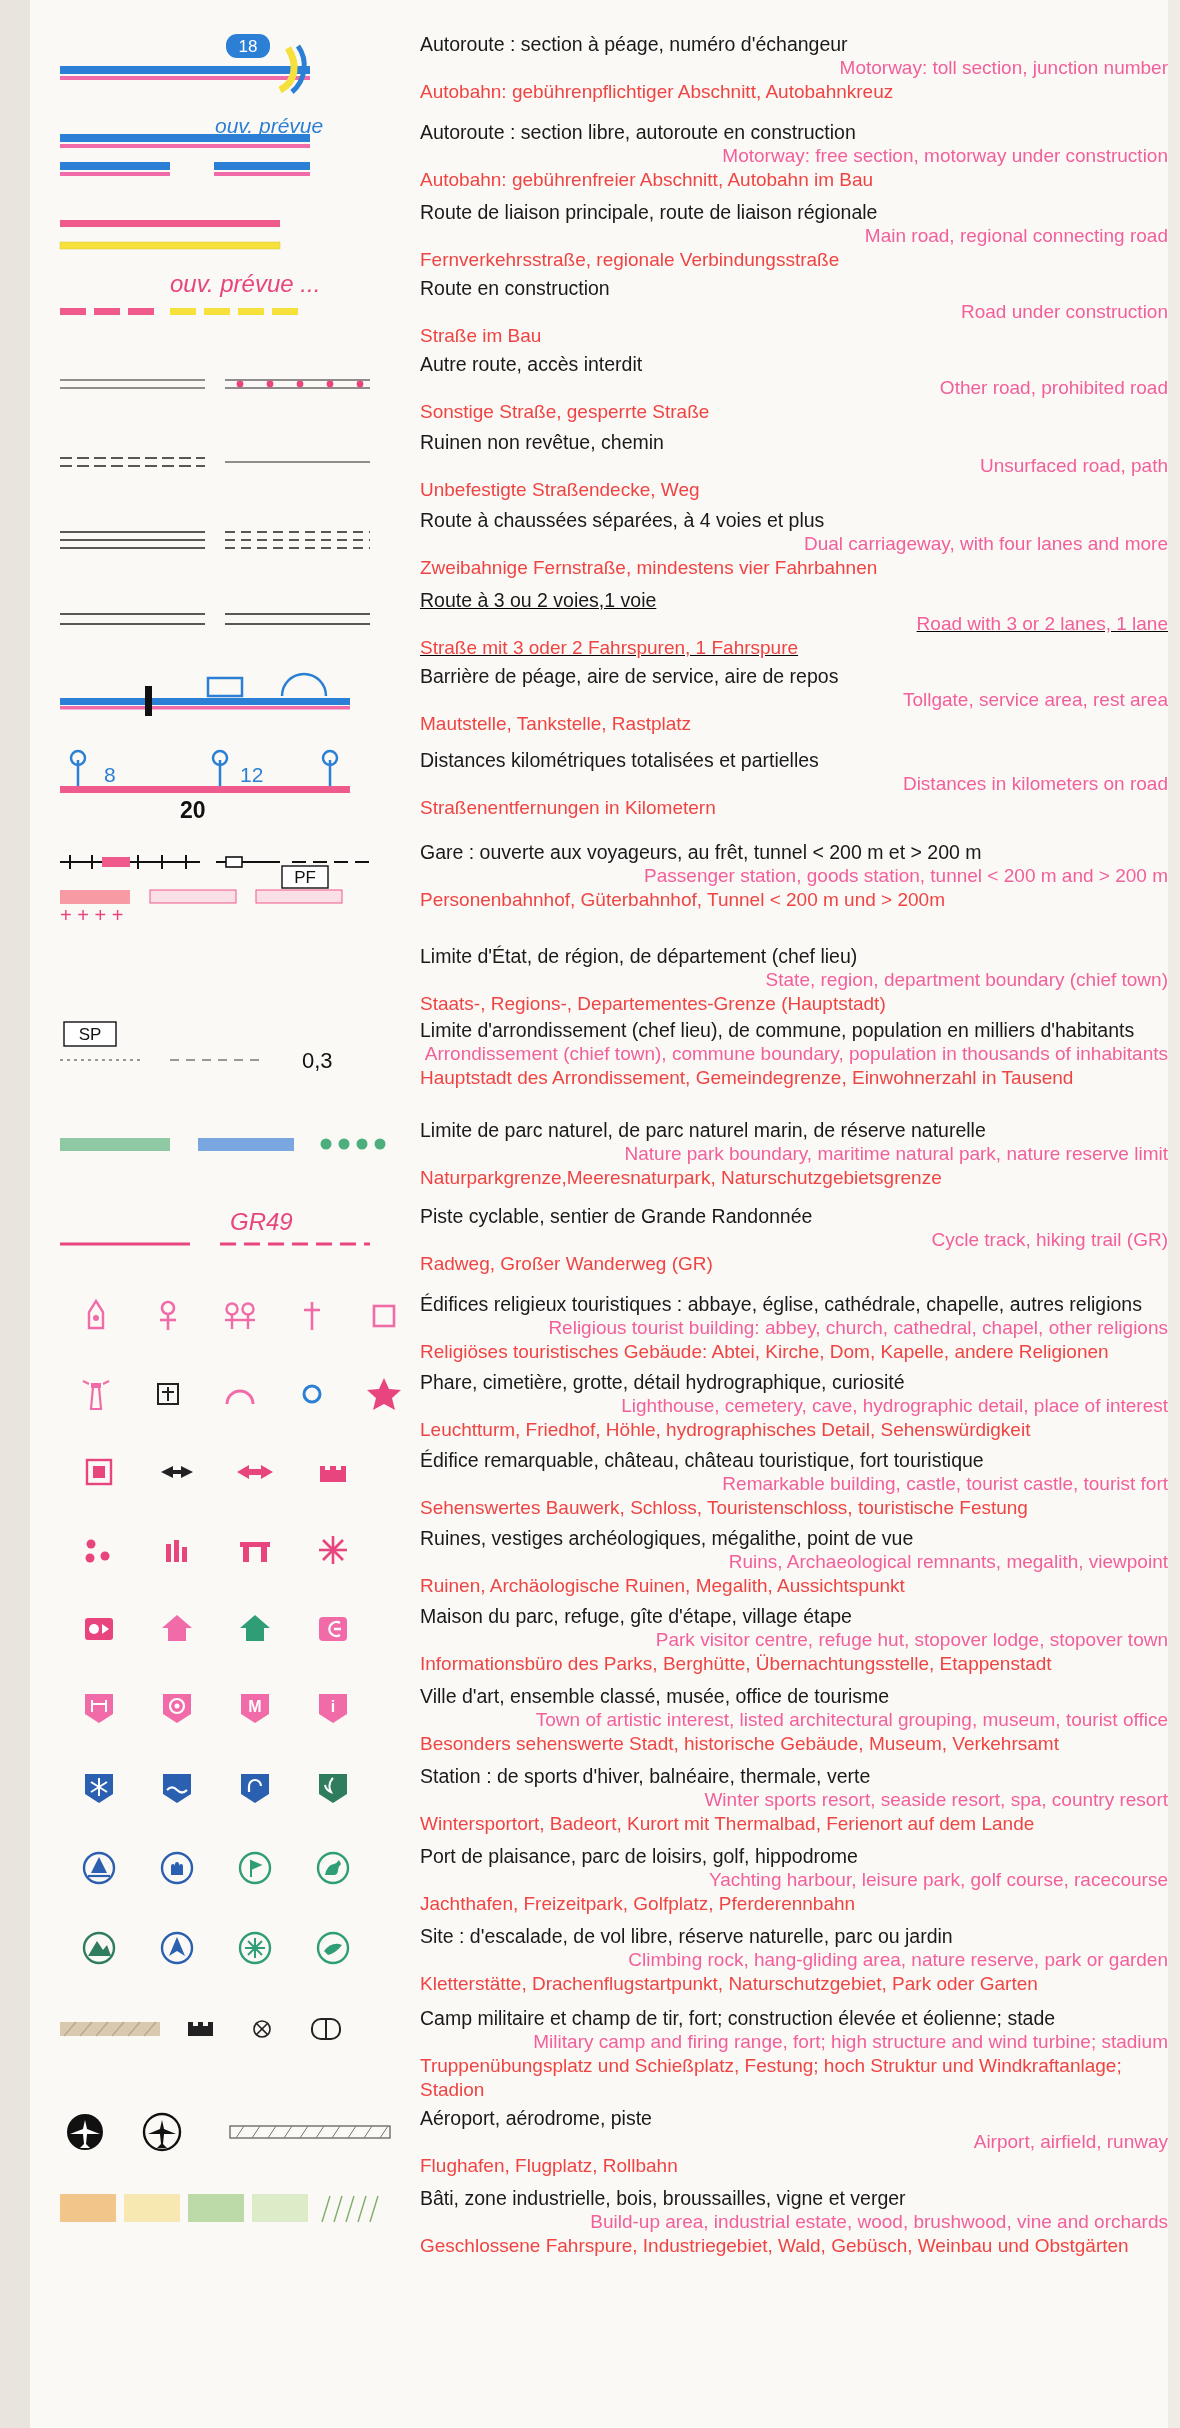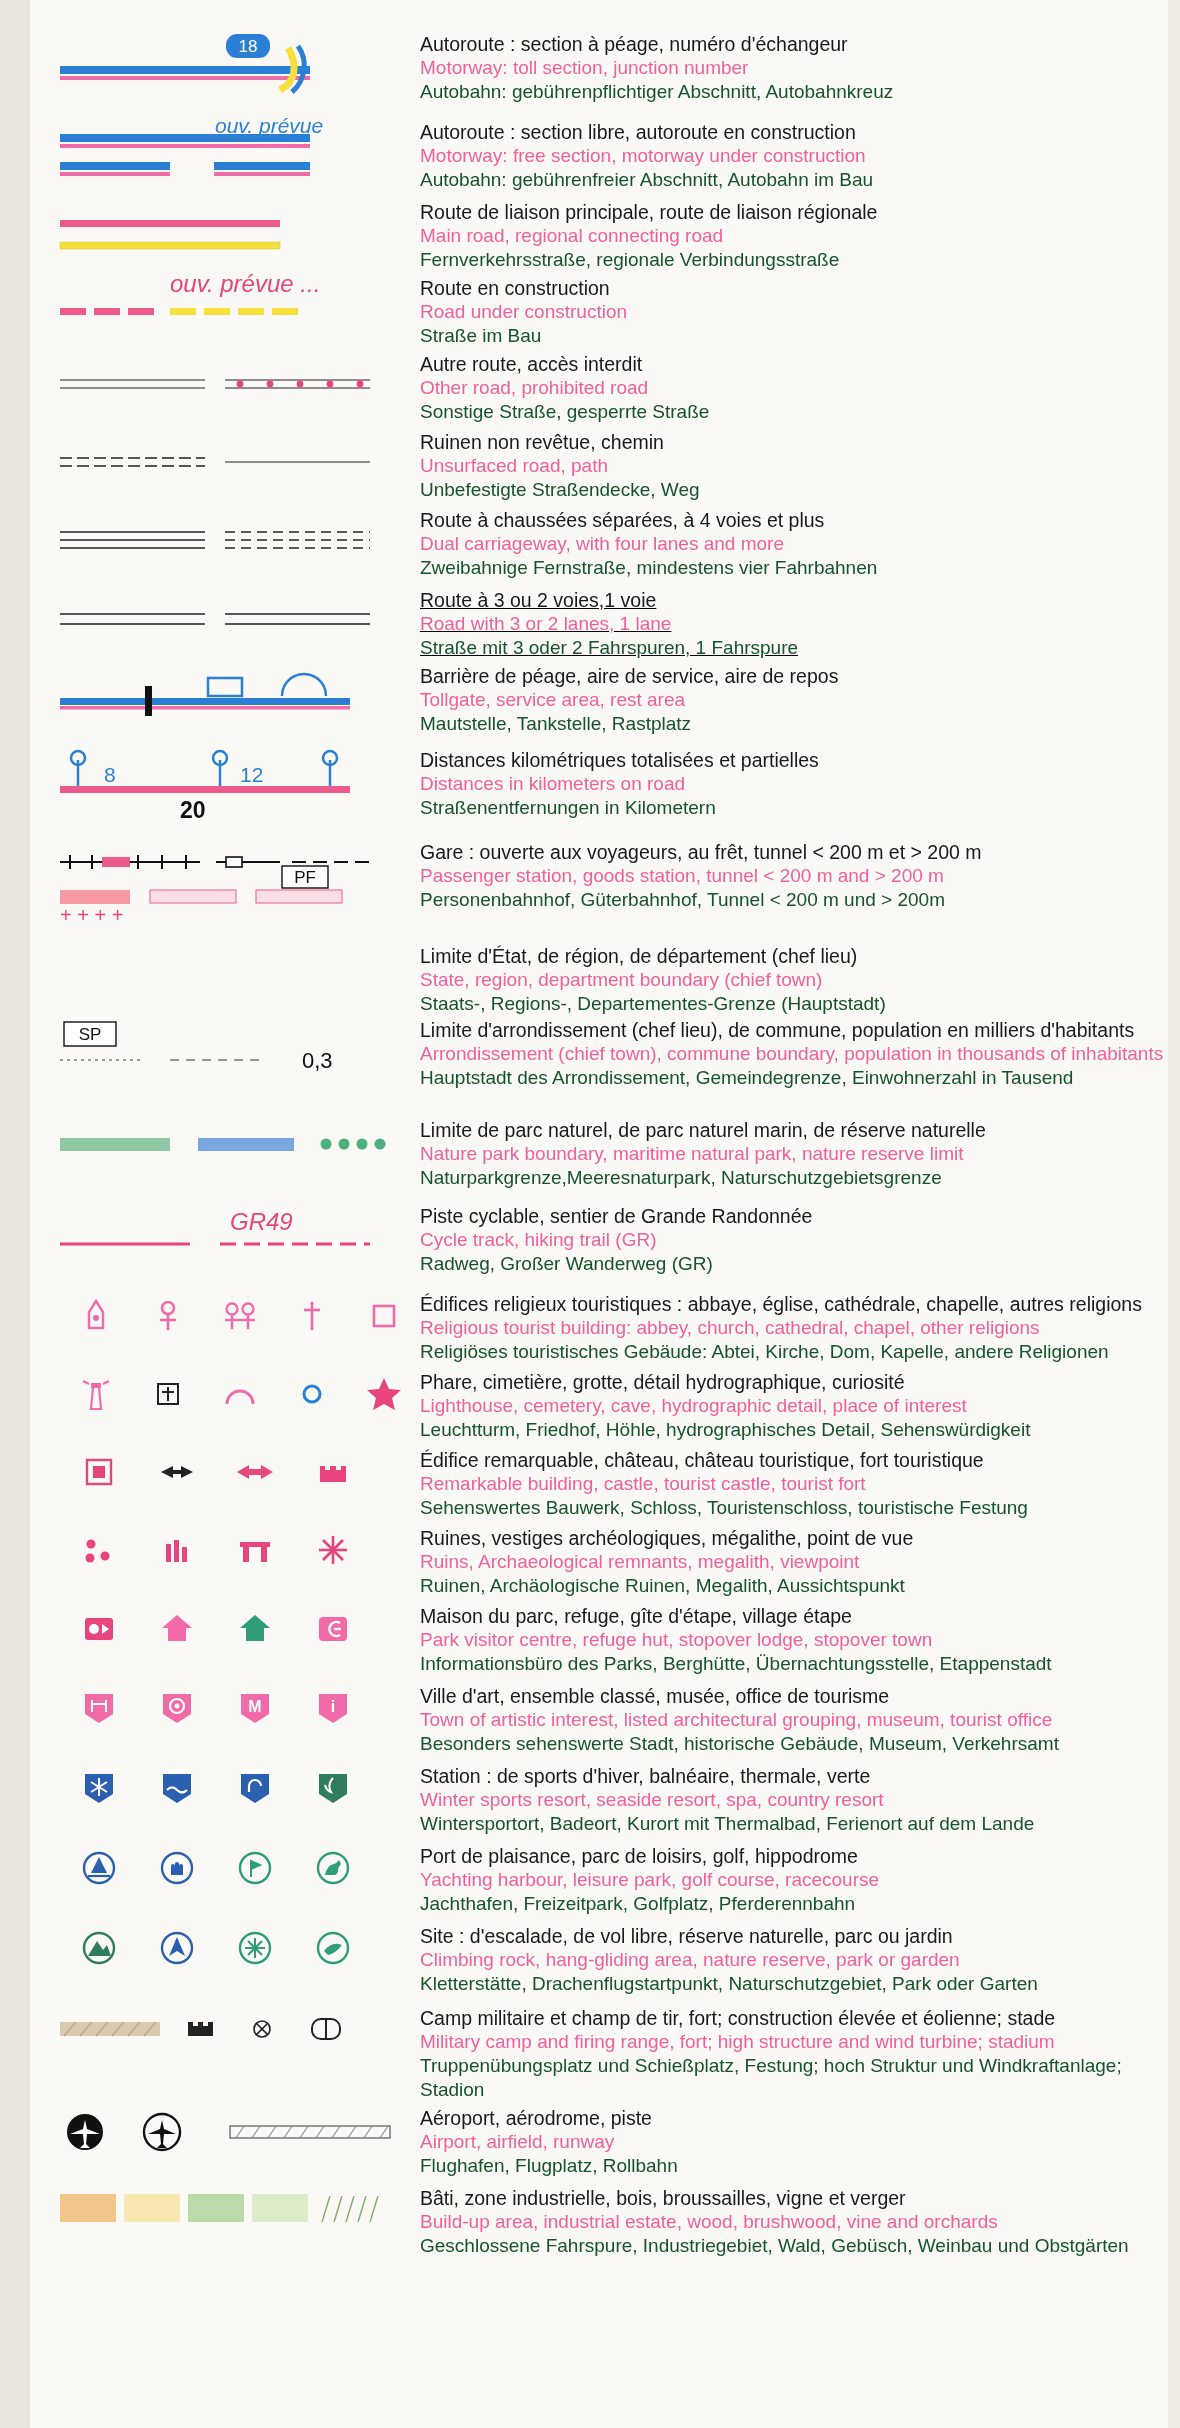--- a/index.html
+++ b/index.html
@@ -48,22 +48,22 @@
   .sym {
     width: 390px;
     flex: 0 0 390px;
     position: relative;
   }
   .txt {
     flex: 1 1 auto;
     padding-top: 2px;
   }
   .fr { color: #1a1a1a; font-size: 19.5px; line-height: 24px; }
-  .en { color: #f25f9b; font-size: 19px; line-height: 24px; }
-  .de { color: #14532d; font-size: 19px; line-height: 24px; }
+  .en { color: #f25f9b; font-size: 19px; line-height: 24px; text-align: right; }
+  .de { color: #ef4444; font-size: 19px; line-height: 24px; }
   .lbl { position: absolute; font-size: 20px; }
 
   .italic-blue { color: #2b7fd4; font-style: italic; font-size: 21px; }
   .italic-red { color: #e8457f; font-style: italic; font-size: 24px; }
 
   
   .iconrow { display: flex; gap: 0px; align-items: center; }
   .icon-cell {
     width: 78px; height: 52px;
     display: flex; align-items: center; justify-content: center;

